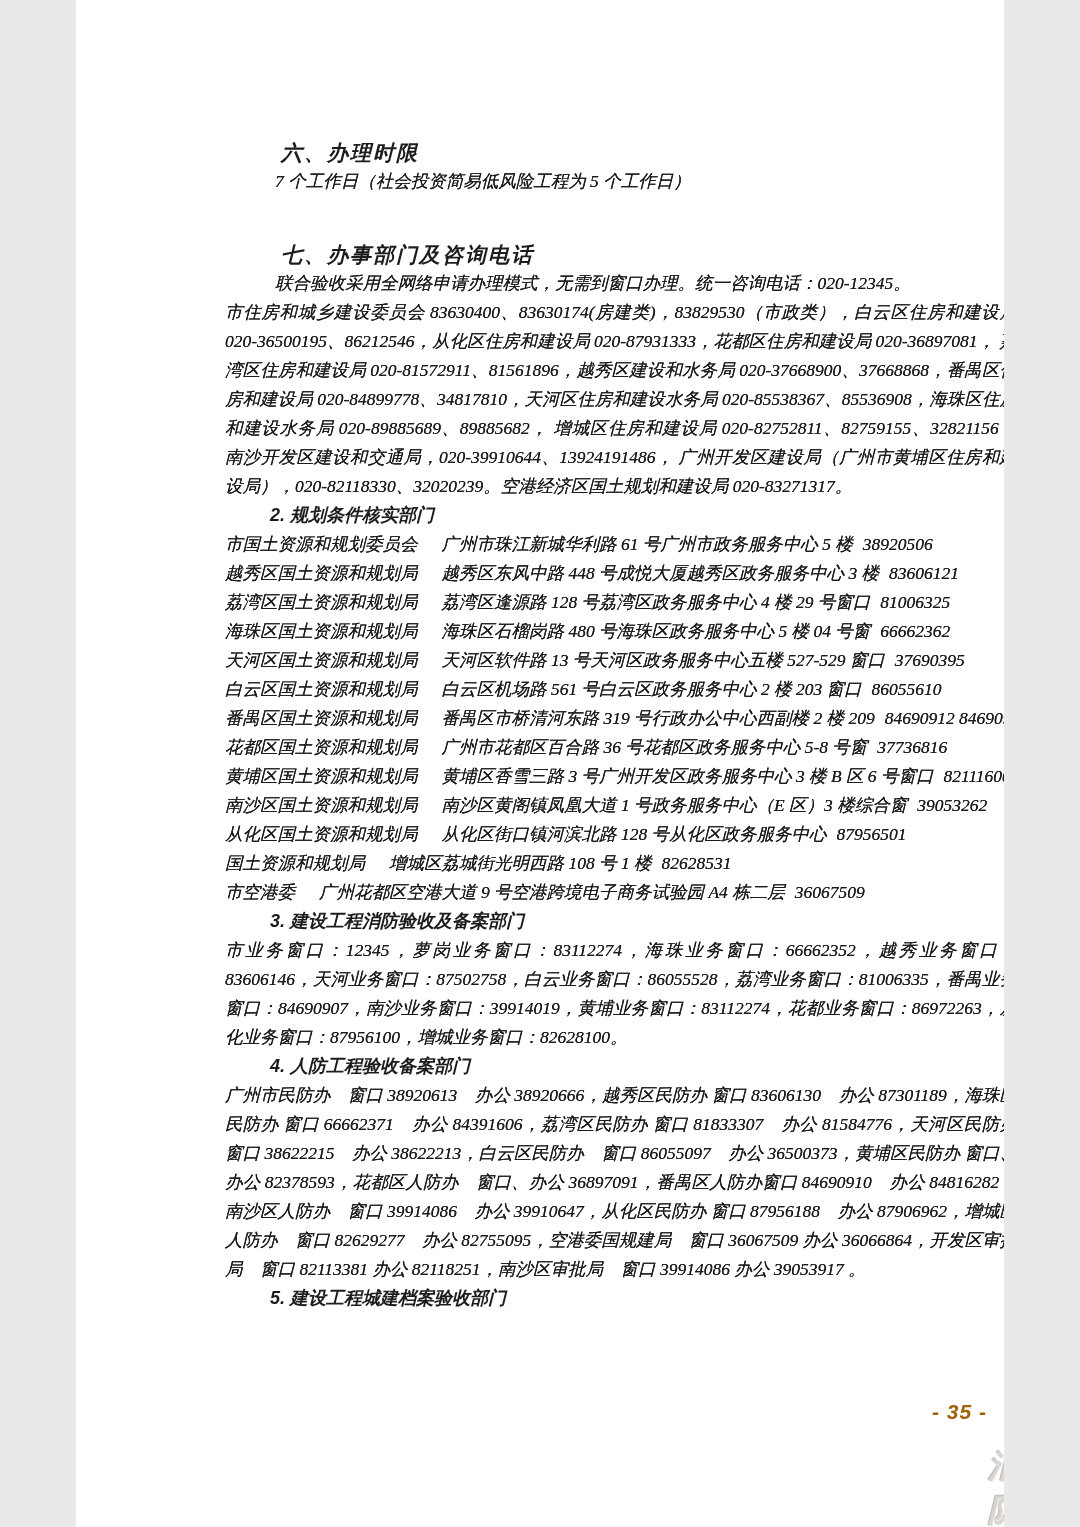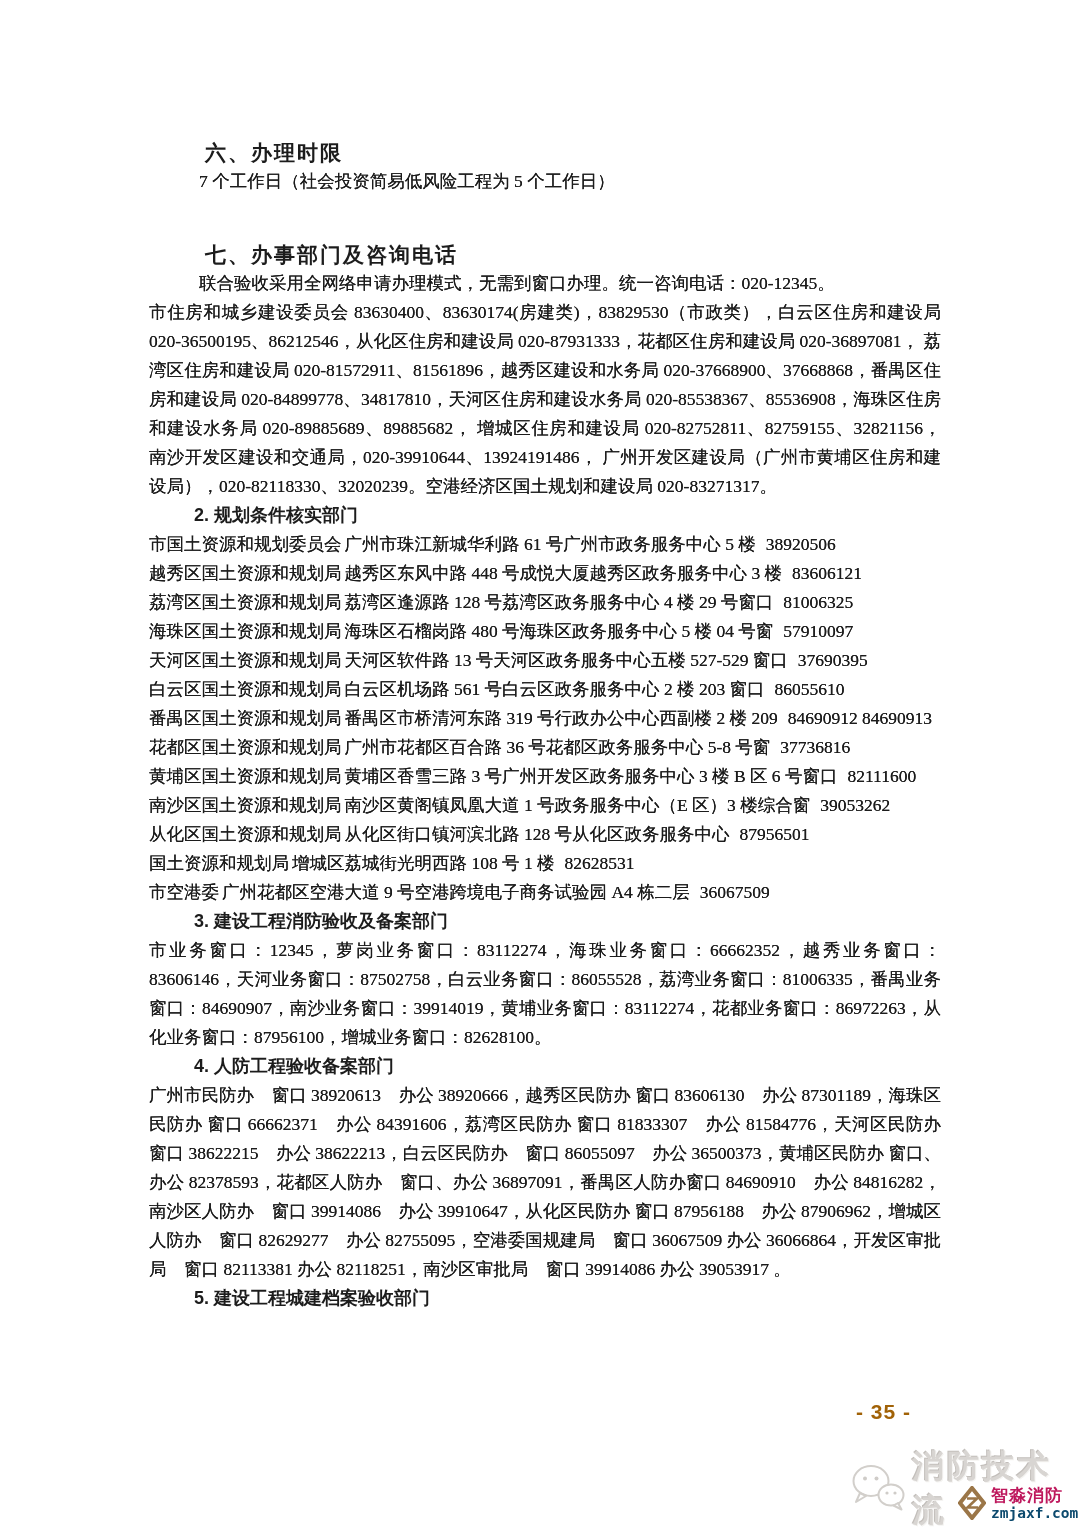--- a/index.html
+++ b/index.html
@@ -1,24 +1,25 @@
 <!DOCTYPE html>
 <html><head>
 <meta charset="utf-8">
 <style>
   * { margin:0; padding:0; box-sizing:border-box; }
   html,body { background:#e9e9e9; }
   .page {
     position:relative;
-    width:1080px; height:1527px;
+    width:928px; height:1527px;
     margin:0 auto;
     background:#ffffff;
     font-family:"Liberation Serif", serif;
     color:#1c1c1c;
     overflow:hidden;
+    font-style:italic;
   }
   .content {
     position:absolute;
     left:149px; top:130px;
     width:792px;
   }
   .h-main {
     font-family:"Liberation Sans", sans-serif;
     font-size:21px; font-weight:700;
     line-height:29px;
@@ -47,21 +48,21 @@
     font-size:17.5px; line-height:29px;
     text-align:justify;
     text-shadow:0 0 .5px currentColor;
   }
   .plan-rows { }
   .plan-row {
     font-size:17.5px; line-height:29px;
     white-space:nowrap;
     text-shadow:0 0 .5px currentColor;
   }
-  .plan-row .dept { margin-right:3px;text-align:center; }
+  .plan-row .dept { margin-right:24px;text-align:center; }
   .plan-row .phone { margin-left:10px; }
   .page-number {
     position:absolute;
     top:1400px; left:856px;
     font-family:"Liberation Sans", sans-serif;
     font-size:21px; font-weight:700;
     letter-spacing:1px;
     color:#a16207;
   }
   .social-wm {
@@ -110,21 +111,21 @@
     <div class="h-main second">七、办事部门及咨询电话</div>
     <div class="intro">联合验收采用全网络申请办理模式，无需到窗口办理。统一咨询电话：020-12345。</div>
 
     <div class="para">市住房和城乡建设委员会 83630400、83630174(房建类)，83829530（市政类），白云区住房和建设局 020-36500195、86212546，从化区住房和建设局 020-87931333，花都区住房和建设局 020-36897081， 荔湾区住房和建设局 020-81572911、81561896，越秀区建设和水务局 020-37668900、37668868，番禺区住房和建设局 020-84899778、34817810，天河区住房和建设水务局 020-85538367、85536908，海珠区住房和建设水务局 020-89885689、89885682， 增城区住房和建设局 020-82752811、82759155、32821156，南沙开发区建设和交通局，020-39910644、13924191486， 广州开发区建设局（广州市黄埔区住房和建设局），020-82118330、32020239。空港经济区国土规划和建设局 020-83271317。</div>
 
     <div class="sub-title">2. 规划条件核实部门</div>
     <div class="plan-rows">
       <div class="plan-row"><span class="dept">市国土资源和规划委员会</span><span class="addr">广州市珠江新城华利路 61 号广州市政务服务中心 5 楼</span><span class="phone">38920506</span></div>
       <div class="plan-row"><span class="dept">越秀区国土资源和规划局</span><span class="addr">越秀区东风中路 448 号成悦大厦越秀区政务服务中心 3 楼</span><span class="phone">83606121</span></div>
       <div class="plan-row"><span class="dept">荔湾区国土资源和规划局</span><span class="addr">荔湾区逢源路 128 号荔湾区政务服务中心 4 楼 29 号窗口</span><span class="phone">81006325</span></div>
-      <div class="plan-row"><span class="dept">海珠区国土资源和规划局</span><span class="addr">海珠区石榴岗路 480 号海珠区政务服务中心 5 楼 04 号窗</span><span class="phone">57910097</span></div>
+      <div class="plan-row"><span class="dept">海珠区国土资源和规划局</span><span class="addr">海珠区石榴岗路 480 号海珠区政务服务中心 5 楼 04 号窗</span><span class="phone">66662362</span></div>
       <div class="plan-row"><span class="dept">天河区国土资源和规划局</span><span class="addr">天河区软件路 13 号天河区政务服务中心五楼 527-529 窗口</span><span class="phone">37690395</span></div>
       <div class="plan-row"><span class="dept">白云区国土资源和规划局</span><span class="addr">白云区机场路 561 号白云区政务服务中心 2 楼 203 窗口</span><span class="phone">86055610</span></div>
       <div class="plan-row"><span class="dept">番禺区国土资源和规划局</span><span class="addr">番禺区市桥清河东路 319 号行政办公中心西副楼 2 楼 209</span><span class="phone">84690912 84690913</span></div>
       <div class="plan-row"><span class="dept">花都区国土资源和规划局</span><span class="addr">广州市花都区百合路 36 号花都区政务服务中心 5-8 号窗</span><span class="phone">37736816</span></div>
       <div class="plan-row"><span class="dept">黄埔区国土资源和规划局</span><span class="addr">黄埔区香雪三路 3 号广州开发区政务服务中心 3 楼 B 区 6 号窗口</span><span class="phone">82111600</span></div>
       <div class="plan-row"><span class="dept">南沙区国土资源和规划局</span><span class="addr">南沙区黄阁镇凤凰大道 1 号政务服务中心（E 区）3 楼综合窗</span><span class="phone">39053262</span></div>
       <div class="plan-row"><span class="dept">从化区国土资源和规划局</span><span class="addr">从化区街口镇河滨北路 128 号从化区政务服务中心</span><span class="phone">87956501</span></div>
       <div class="plan-row"><span class="dept">国土资源和规划局</span><span class="addr">增城区荔城街光明西路 108 号 1 楼</span><span class="phone">82628531</span></div>
       <div class="plan-row"><span class="dept">市空港委</span><span class="addr">广州花都区空港大道 9 号空港跨境电子商务试验园 A4 栋二层</span><span class="phone">36067509</span></div>
     </div>

